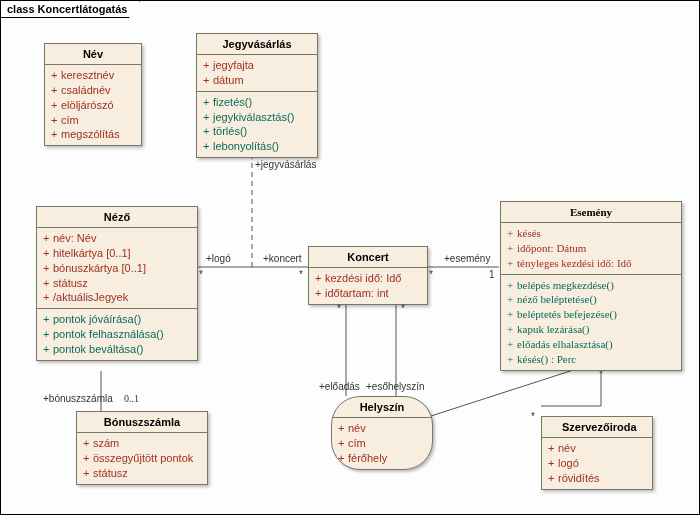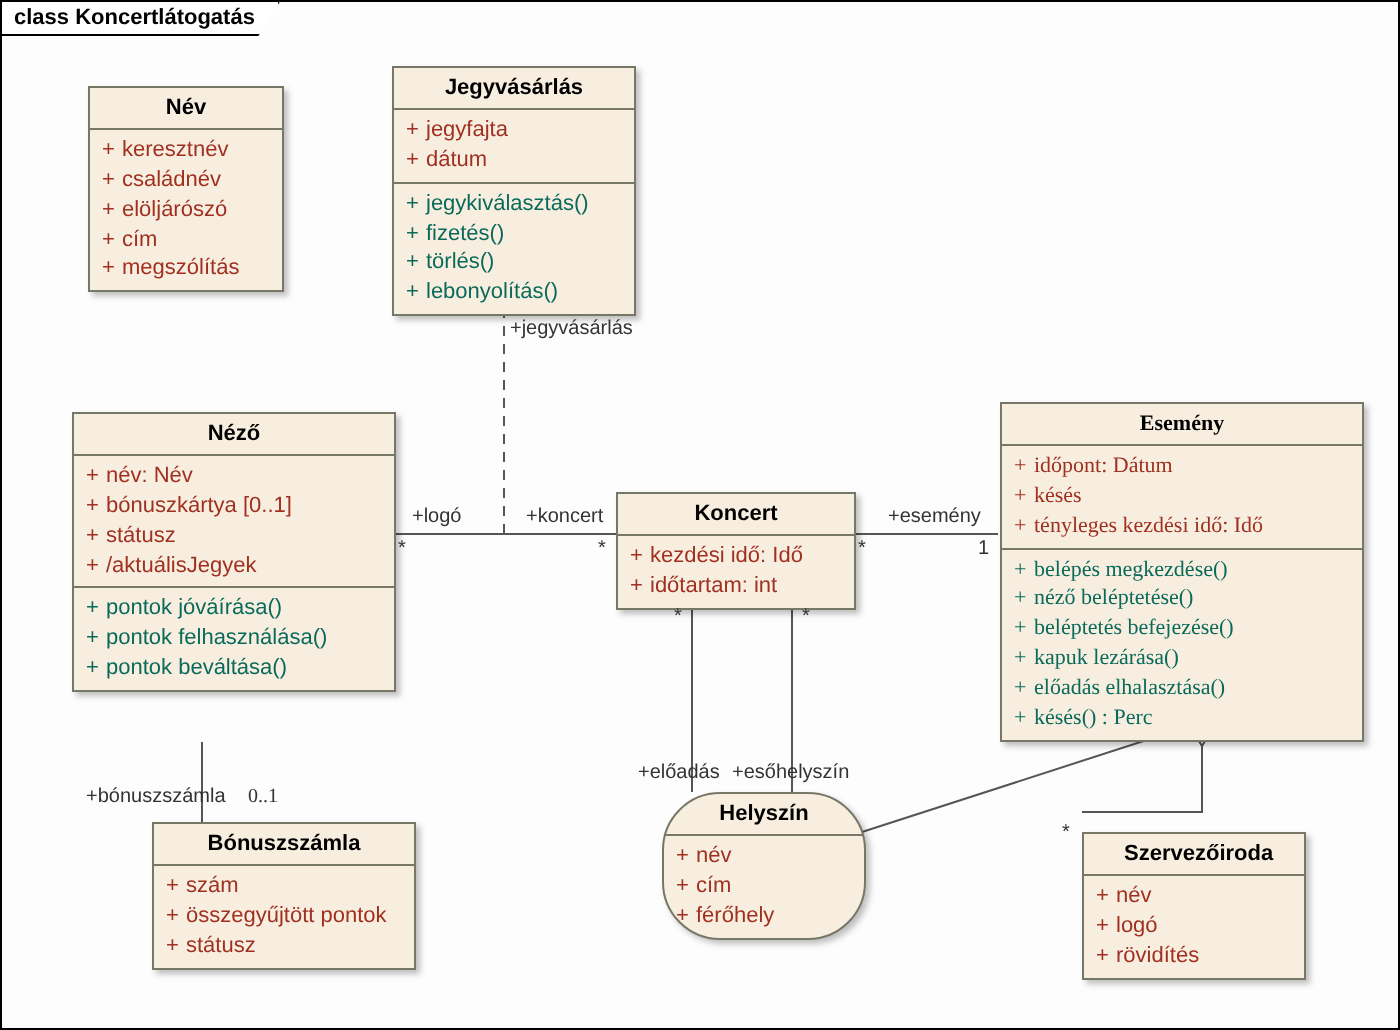--- a/index.html
+++ b/index.html
@@ -87,31 +87,32 @@
     </div>
   </div>
 
   <div class="classbox" style="left:195px; top:32px; width:120px;">
     <div class="title">Jegyvásárlás</div>
     <div class="section">
       <div class="attr"><span class="plus">+</span><span>jegyfajta</span></div>
       <div class="attr"><span class="plus">+</span><span>dátum</span></div>
     </div>
     <div class="section">
+      <div class="op"><span class="plus">+</span><span>fizetés()</span></div>
       <div class="op"><span class="plus">+</span><span>jegykiválasztás()</span></div>
-      <div class="op"><span class="plus">+</span><span>fizetés()</span></div>
       <div class="op"><span class="plus">+</span><span>törlés()</span></div>
       <div class="op"><span class="plus">+</span><span>lebonyolítás()</span></div>
     </div>
   </div>
 
   <div class="classbox" style="left:35px; top:205px; width:160px;">
     <div class="title">Néző</div>
     <div class="section">
       <div class="attr"><span class="plus">+</span><span>név:  Név</span></div>
+      <div class="attr"><span class="plus">+</span><span>hitelkártya [0..1]</span></div>
       <div class="attr"><span class="plus">+</span><span>bónuszkártya [0..1]</span></div>
       <div class="attr"><span class="plus">+</span><span>státusz</span></div>
       <div class="attr"><span class="plus">+</span><span>/aktuálisJegyek</span></div>
     </div>
     <div class="section">
       <div class="op"><span class="plus">+</span><span>pontok jóváírása()</span></div>
       <div class="op"><span class="plus">+</span><span>pontok felhasználása()</span></div>
       <div class="op"><span class="plus">+</span><span>pontok beváltása()</span></div>
     </div>
   </div>
@@ -120,22 +121,22 @@
     <div class="title">Koncert</div>
     <div class="section">
       <div class="attr"><span class="plus">+</span><span>kezdési idő:  Idő</span></div>
       <div class="attr"><span class="plus">+</span><span>időtartam:  int</span></div>
     </div>
   </div>
 
   <div class="classbox" style="left:499px; top:200px; width:180px;font-family:Liberation Serif, serif;">
     <div class="title">Esemény</div>
     <div class="section">
+      <div class="attr"><span class="plus">+</span><span>késés</span></div>
       <div class="attr"><span class="plus">+</span><span>időpont:  Dátum</span></div>
-      <div class="attr"><span class="plus">+</span><span>késés</span></div>
       <div class="attr"><span class="plus">+</span><span>tényleges kezdési idő:  Idő</span></div>
     </div>
     <div class="section">
       <div class="op"><span class="plus">+</span><span>belépés megkezdése()</span></div>
       <div class="op"><span class="plus">+</span><span>néző beléptetése()</span></div>
       <div class="op"><span class="plus">+</span><span>beléptetés befejezése()</span></div>
       <div class="op"><span class="plus">+</span><span>kapuk lezárása()</span></div>
       <div class="op"><span class="plus">+</span><span>előadás elhalasztása()</span></div>
       <div class="op"><span class="plus">+</span><span>késés() : Perc</span></div>
     </div>

